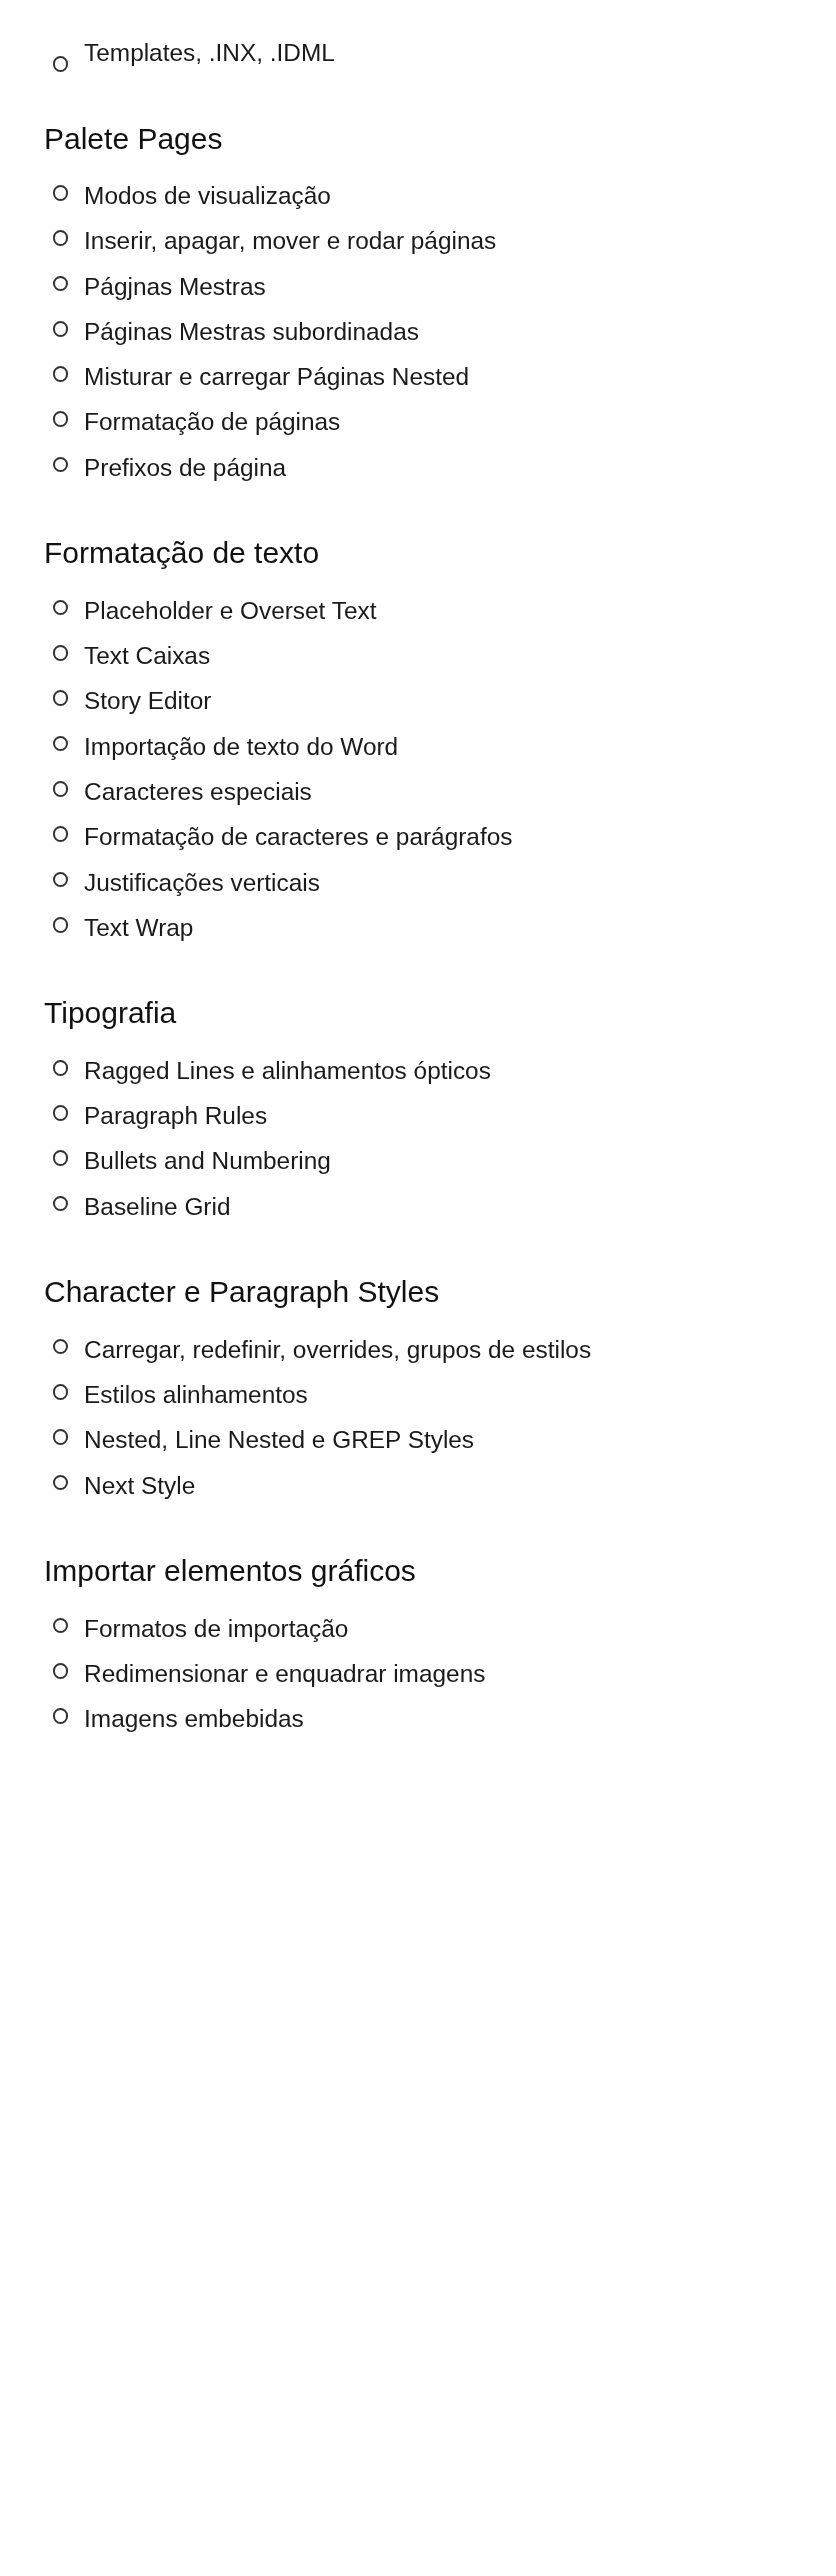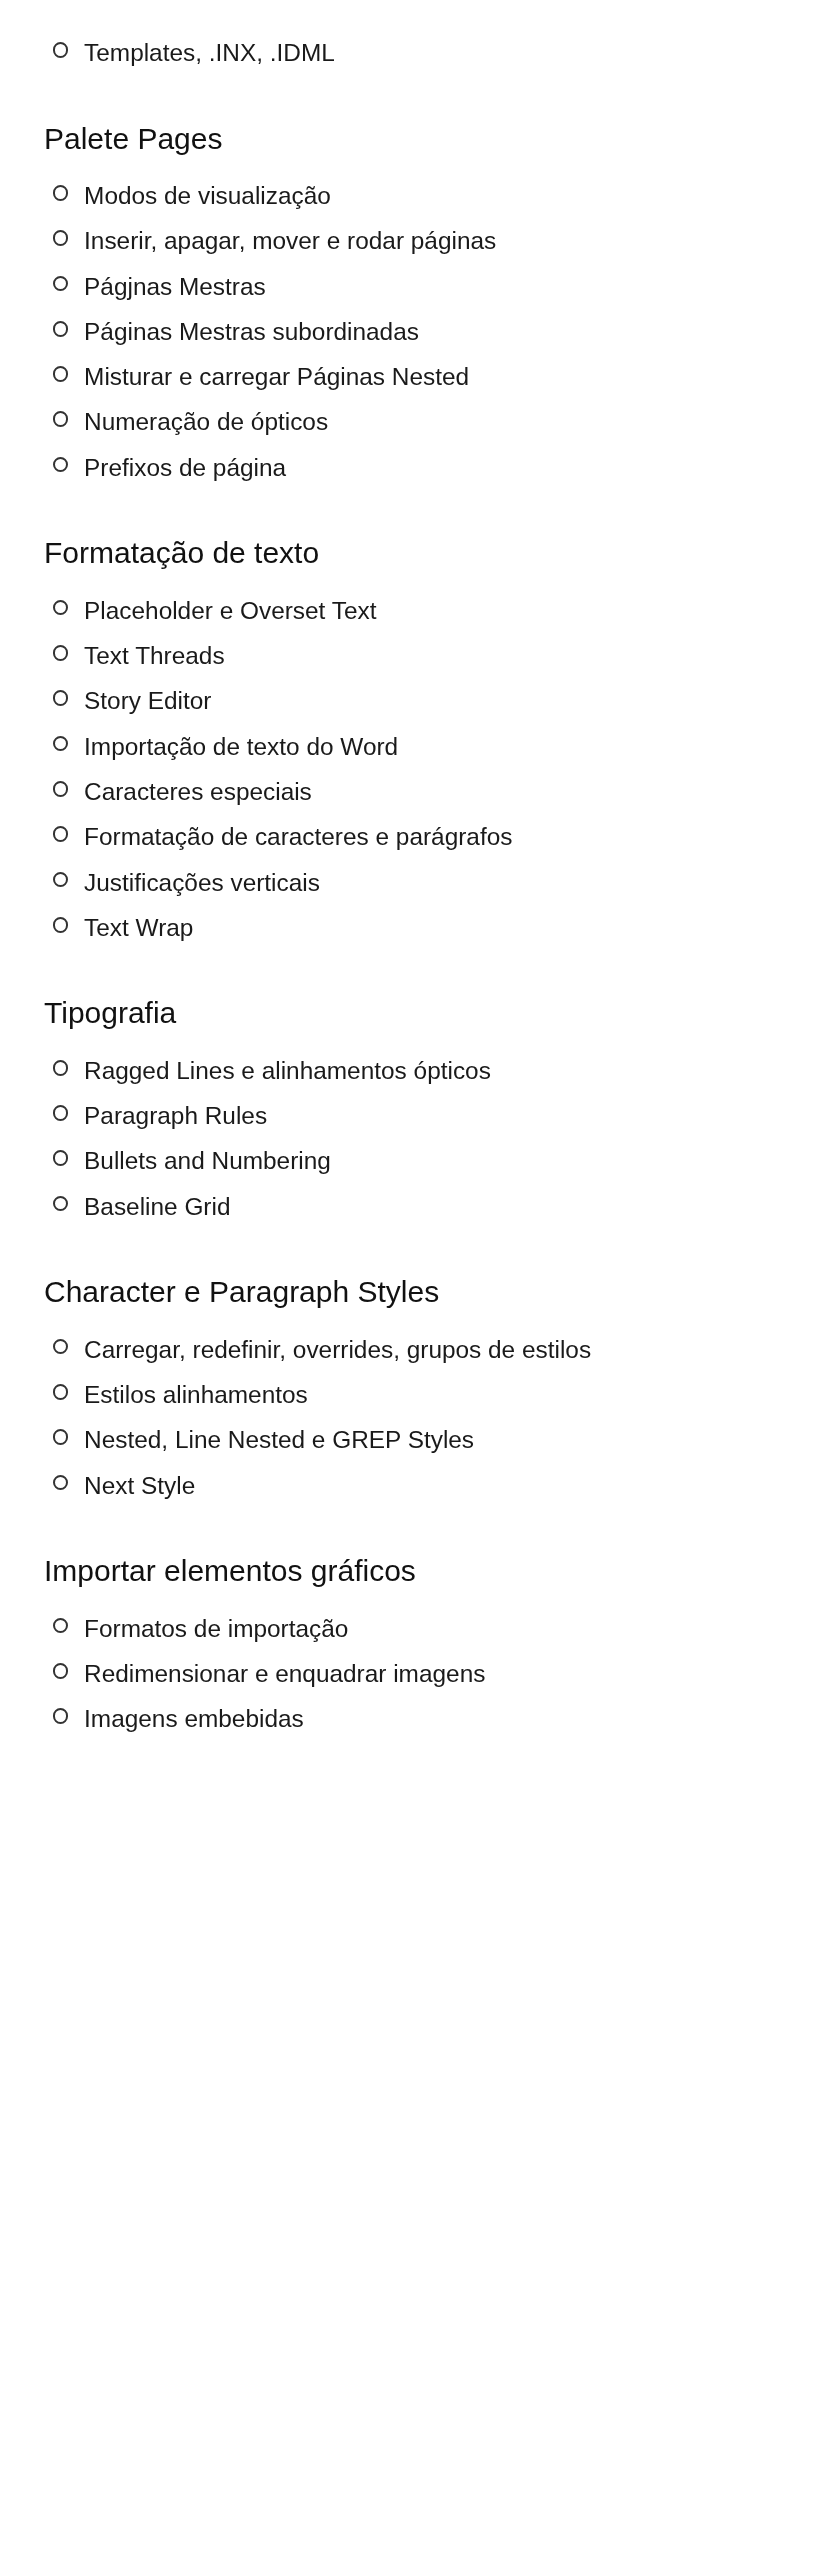--- a/index.html
+++ b/index.html
@@ -50,20 +50,21 @@
       color: #1a1a1a;
       line-height: 1.5;
     }
 
     .top-items {
       margin-top: 0;
     }
 
     .top-items .bullet-item:first-child {
       margin-top: 0;
+      align-items: flex-end;
     }
   </style>
 </head>
 <body>
 
 <div class="top-items">
   <div class="bullet-item">
     <span class="bullet-icon"></span>
     <span class="bullet-text">Templates, .INX, .IDML</span>
   </div>
@@ -87,36 +88,36 @@
       <div class="bullet-item">
         <span class="bullet-icon"></span>
         <span class="bullet-text">Páginas Mestras subordinadas</span>
       </div>
       <div class="bullet-item">
         <span class="bullet-icon"></span>
         <span class="bullet-text">Misturar e carregar Páginas Nested</span>
       </div>
       <div class="bullet-item">
         <span class="bullet-icon"></span>
-        <span class="bullet-text">Numeração de ópticos</span>
+        <span class="bullet-text">Formatação de páginas</span>
       </div>
       <div class="bullet-item">
         <span class="bullet-icon"></span>
         <span class="bullet-text">Prefixos de página</span>
       </div>
     </div>
     <div class="section-heading">Formatação de texto</div>
     <div>
       <div class="bullet-item">
         <span class="bullet-icon"></span>
         <span class="bullet-text">Placeholder e Overset Text</span>
       </div>
       <div class="bullet-item">
         <span class="bullet-icon"></span>
-        <span class="bullet-text">Text Threads</span>
+        <span class="bullet-text">Text Caixas</span>
       </div>
       <div class="bullet-item">
         <span class="bullet-icon"></span>
         <span class="bullet-text">Story Editor</span>
       </div>
       <div class="bullet-item">
         <span class="bullet-icon"></span>
         <span class="bullet-text">Importação de texto do Word</span>
       </div>
       <div class="bullet-item">

